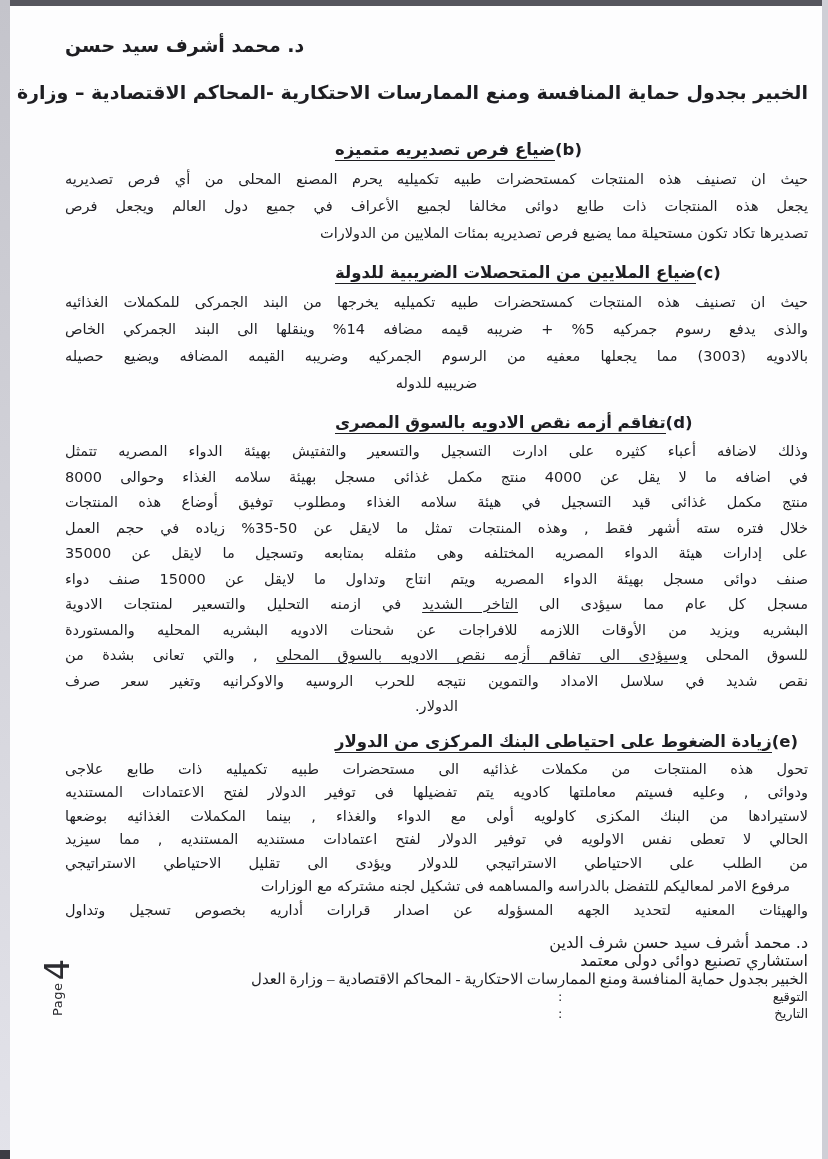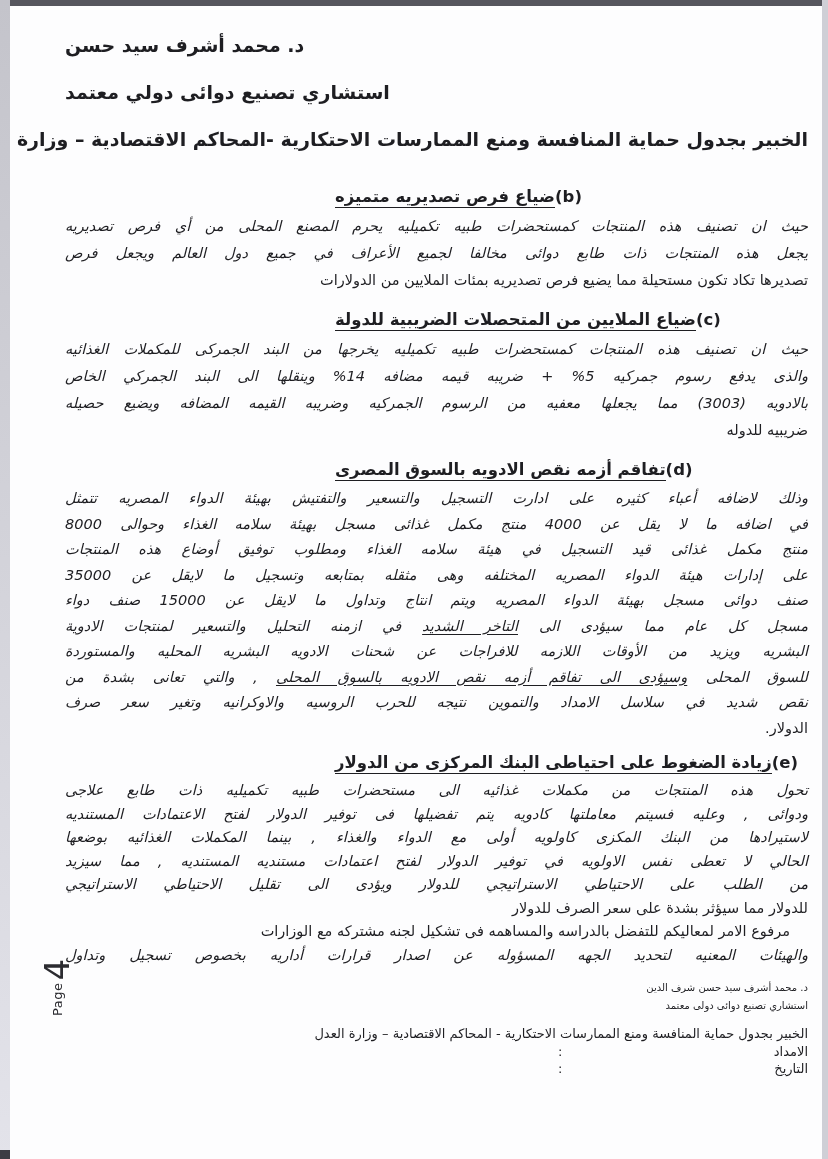--- a/index.html
+++ b/index.html
@@ -18,44 +18,43 @@
   .sec-b{margin-top:32px;}
   .sec-c{margin-top:13px;}
   .sec-d{margin-top:13px;}
   .sec-e{margin-top:9px;}
   .heading{font-size:16.5px;font-weight:bold;line-height:26px;margin-bottom:3px;
            text-align:left;padding-left:270px;white-space:nowrap;}
   .heading .title{border-bottom:1.6px solid #1e1e22;padding-bottom:1px;}
   .line{font-size:14.5px;line-height:27px;}
   .sec-d .line{line-height:25.5px;}
   .sec-e .line{line-height:23.5px;}
-  .line.stretch{text-align:justify;text-align-last:justify;font-style:italic;}
+  .line.stretch{text-align:justify;text-align-last:justify;}
   .line.right{text-align:right;}
-  .line.center{}
+  .line.center{text-align:center;}
   .u{text-decoration:underline;text-underline-offset:3px;}
   
   .footer{margin-top:12px;text-align:right;}
-  .f-name,.f-title{font-size:10px;line-height:18px;}
-  .f-role{font-size:13px;line-height:18px;margin-top:10px;}
+  .f-name,.f-title{font-size:16px;line-height:18px;}
+  .f-role{font-size:15px;line-height:18px;margin-top:0;font-family:Liberation Serif, serif;}
   .f-field{display:flex;justify-content:space-between;width:250px;margin-left:auto;
            font-size:13px;line-height:17px;}
   
   .pagenum{position:absolute;left:30px;top:1010px;transform-origin:0 0;transform:rotate(-90deg);
            direction:ltr;display:flex;align-items:center;gap:2px;color:#2b2b30;white-space:nowrap;}
   .p-word{font-size:13px;letter-spacing:.5px;}
   .p-num{font-size:34px;line-height:34px;}
 </style>
 </head>
 <body>
 
 <div class="photo">
   <div class="page">
     <div id="letterhead">
         <div class="lh-line">د. محمد أشرف سيد حسن</div>
-        <div class="lh-line">استشاري تصنيع دوائى دولي معتمد</div>
         <div class="lh-line">الخبير بجدول حماية المنافسة ومنع الممارسات الاحتكارية -المحاكم الاقتصادية – وزارة العدل</div>
       </div>
     <div id="sections">
         <section class="sec sec-b">
           <div class="heading"><span class="letter">(b)</span><span class="title">ضياع فرص تصديريه متميزه</span></div>
           <div class="line stretch"><span>حيث ان تصنيف هذه المنتجات كمستحضرات طبيه تكميليه يحرم المصنع المحلى من أي فرص تصديريه</span></div>
           <div class="line stretch"><span>يجعل هذه المنتجات ذات طابع دوائى مخالفا لجميع الأعراف في جميع دول العالم ويجعل فرص</span></div>
           <div class="line right"><span>تصديرها تكاد تكون مستحيلة مما يضيع فرص تصديريه بمئات الملايين من الدولارات</span></div>
         </section>
         <section class="sec sec-c">
@@ -63,47 +62,47 @@
           <div class="line stretch"><span>حيث ان تصنيف هذه المنتجات كمستحضرات طبيه تكميليه يخرجها من البند الجمركى للمكملات الغذائيه</span></div>
           <div class="line stretch"><span>والذى يدفع رسوم جمركيه 5% + ضريبه قيمه مضافه 14% وينقلها الى البند الجمركي الخاص</span></div>
           <div class="line stretch"><span>بالادويه (3003) مما يجعلها معفيه من الرسوم الجمركيه وضريبه القيمه المضافه ويضيع حصيله</span></div>
           <div class="line center"><span>ضريبيه للدوله</span></div>
         </section>
         <section class="sec sec-d">
           <div class="heading"><span class="letter">(d)</span><span class="title">تفاقم أزمه نقص الادويه بالسوق المصرى</span></div>
           <div class="line stretch"><span>وذلك لاضافه أعباء كثيره على ادارت التسجيل والتسعير والتفتيش بهيئة الدواء المصريه تتمثل</span></div>
           <div class="line stretch"><span>في اضافه ما لا يقل عن 4000 منتج مكمل غذائى مسجل بهيئة سلامه الغذاء وحوالى 8000</span></div>
           <div class="line stretch"><span>منتج مكمل غذائى قيد التسجيل في هيئة سلامه الغذاء ومطلوب توفيق أوضاع هذه المنتجات</span></div>
+          <div class="line stretch"><span>خلال فتره سته أشهر فقط , وهذه المنتجات تمثل ما لايقل عن 50-35% زياده في حجم العمل</span></div>
           <div class="line stretch"><span>على إدارات هيئة الدواء المصريه المختلفه وهى مثقله بمتابعه وتسجيل ما لايقل عن 35000</span></div>
           <div class="line stretch"><span>صنف دوائى مسجل بهيئة الدواء المصريه ويتم انتاج وتداول ما لايقل عن 15000 صنف دواء</span></div>
           <div class="line stretch"><span>مسجل كل عام مما سيؤدى الى </span><span class="u">التاخر الشديد</span><span> في ازمنه التحليل والتسعير لمنتجات الادوية</span></div>
           <div class="line stretch"><span>البشريه ويزيد من الأوقات اللازمه للافراجات عن شحنات الادويه البشريه المحليه والمستوردة</span></div>
           <div class="line stretch"><span>للسوق المحلى </span><span class="u">وسيؤدى الى تفاقم أزمه نقص الادويه بالسوق المحلى</span><span> , والتي تعانى بشدة من</span></div>
           <div class="line stretch"><span>نقص شديد في سلاسل الامداد والتموين نتيجه للحرب الروسيه والاوكرانيه وتغير سعر صرف</span></div>
           <div class="line center"><span>الدولار.</span></div>
         </section>
         <section class="sec sec-e">
           <div class="heading"><span class="letter">(e)</span><span class="title">زيادة الضغوط على احتياطى البنك المركزى من الدولار</span></div>
           <div class="line stretch"><span>تحول هذه المنتجات من مكملات غذائيه الى مستحضرات طبيه تكميليه ذات طابع علاجى</span></div>
           <div class="line stretch"><span>ودوائى , وعليه فسيتم معاملتها كادويه يتم تفضيلها فى توفير الدولار لفتح الاعتمادات المستنديه</span></div>
           <div class="line stretch"><span>لاستيرادها من البنك المكزى كاولويه أولى مع الدواء والغذاء , بينما المكملات الغذائيه بوضعها</span></div>
           <div class="line stretch"><span>الحالي لا تعطى نفس الاولويه في توفير الدولار لفتح اعتمادات مستنديه المستنديه , مما سيزيد</span></div>
           <div class="line stretch"><span>من الطلب على الاحتياطي الاستراتيجي للدولار ويؤدى الى تقليل الاحتياطي الاستراتيجي</span></div>
-          <div class="line center"><span>للدولار مما سيؤثر بشدة على سعر الصرف للدولار</span></div>
           <div class="line right" style="padding-right: 18px;"><span>مرفوع الامر لمعاليكم للتفضل بالدراسه والمساهمه فى تشكيل لجنه مشتركه مع الوزارات</span></div>
           <div class="line stretch"><span>والهيئات المعنيه لتحديد الجهه المسؤوله عن اصدار قرارات أداريه بخصوص تسجيل وتداول</span></div>
         </section>
       </div>
     <div class="footer">
       <div class="f-name">د. محمد أشرف سيد حسن شرف الدين</div>
       <div class="f-title">استشاري تصنيع دوائى دولى معتمد</div>
       <div class="f-role">الخبير بجدول حماية المنافسة ومنع الممارسات الاحتكارية - المحاكم الاقتصادية – وزارة العدل</div>
       <div id="sig-fields">
           <div class="f-field">
-            <span>الامداد</span>
+            <span>التوقيع</span>
             <span>:</span>
           </div>
           <div class="f-field">
             <span>التاريخ</span>
             <span>:</span>
           </div>
         </div>
     </div>
     <div class="pagenum">
       <span class="p-word">Page</span>

